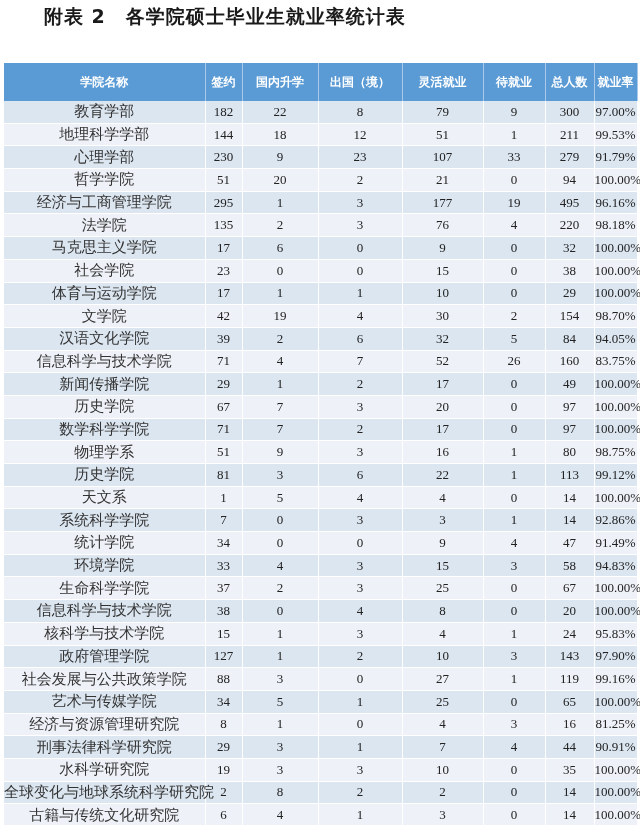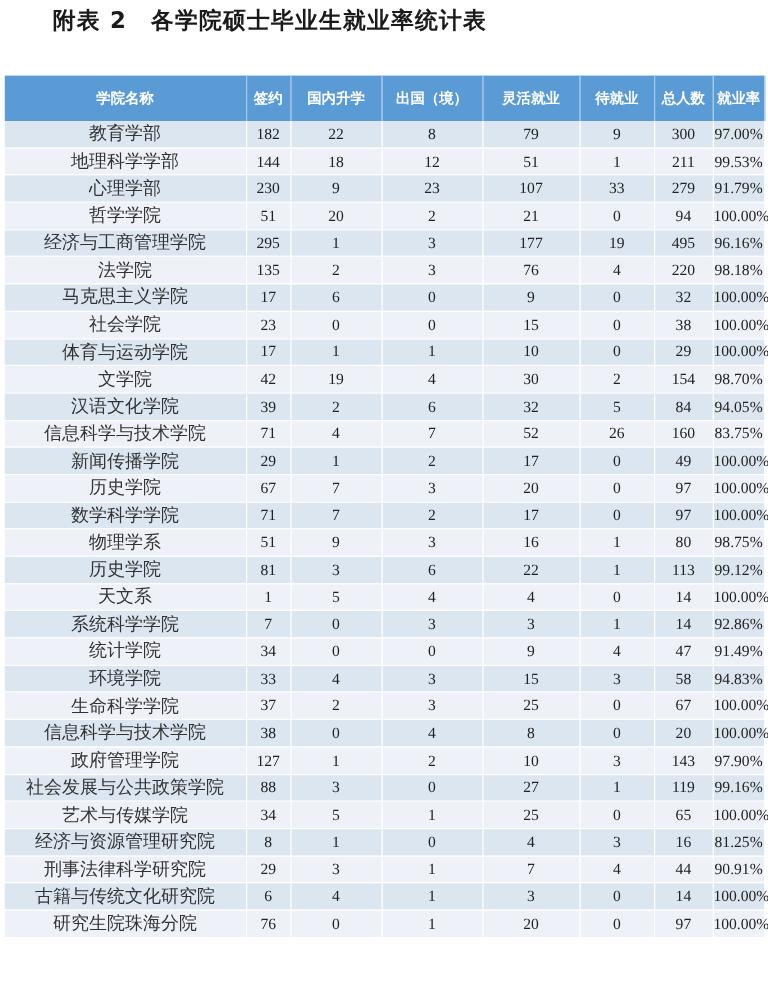--- a/index.html
+++ b/index.html
@@ -275,20 +275,30 @@
         <td class="name">信息科学与技术学院</td>
         <td>38</td>
         <td>0</td>
         <td>4</td>
         <td>8</td>
         <td>0</td>
         <td>20</td>
         <td class="rate">100.00%</td>
       </tr>
       <tr>
+        <td class="name">核科学与技术学院</td>
+        <td>15</td>
+        <td>1</td>
+        <td>3</td>
+        <td>4</td>
+        <td>1</td>
+        <td>24</td>
+        <td class="rate">95.83%</td>
+      </tr>
+      <tr>
         <td class="name">政府管理学院</td>
         <td>127</td>
         <td>1</td>
         <td>2</td>
         <td>10</td>
         <td>3</td>
         <td>143</td>
         <td class="rate">97.90%</td>
       </tr>
       <tr>
@@ -323,20 +333,40 @@
       </tr>
       <tr>
         <td class="name">刑事法律科学研究院</td>
         <td>29</td>
         <td>3</td>
         <td>1</td>
         <td>7</td>
         <td>4</td>
         <td>44</td>
         <td class="rate">90.91%</td>
+      </tr>
+      <tr>
+        <td class="name">水科学研究院</td>
+        <td>19</td>
+        <td>3</td>
+        <td>3</td>
+        <td>10</td>
+        <td>0</td>
+        <td>35</td>
+        <td class="rate">100.00%</td>
+      </tr>
+      <tr>
+        <td class="name">全球变化与地球系统科学研究院</td>
+        <td>2</td>
+        <td>8</td>
+        <td>2</td>
+        <td>2</td>
+        <td>0</td>
+        <td>14</td>
+        <td class="rate">100.00%</td>
       </tr>
       <tr>
         <td class="name">古籍与传统文化研究院</td>
         <td>6</td>
         <td>4</td>
         <td>1</td>
         <td>3</td>
         <td>0</td>
         <td>14</td>
         <td class="rate">100.00%</td>

